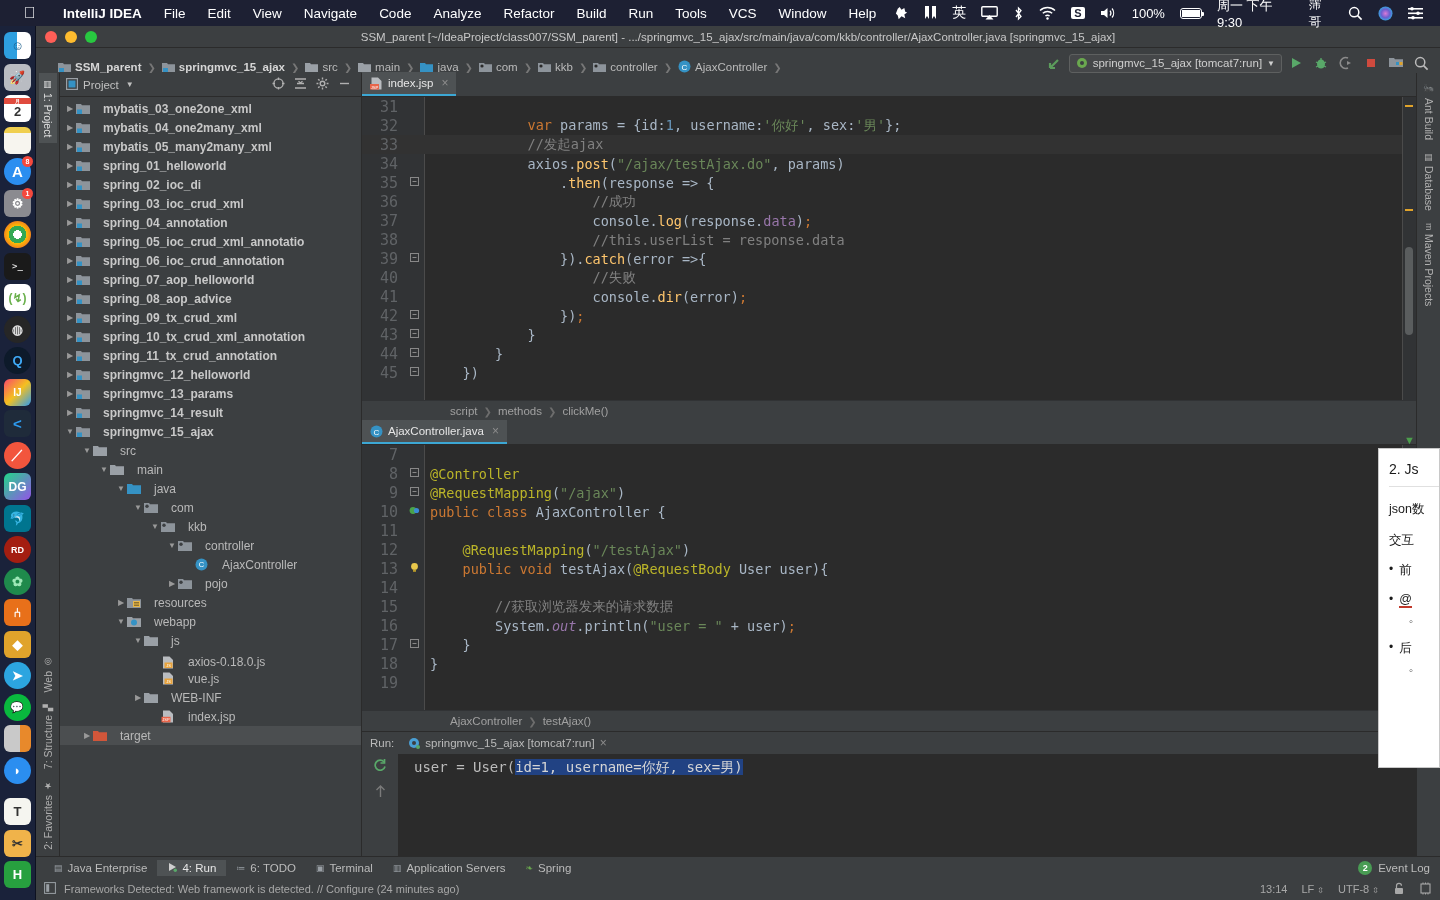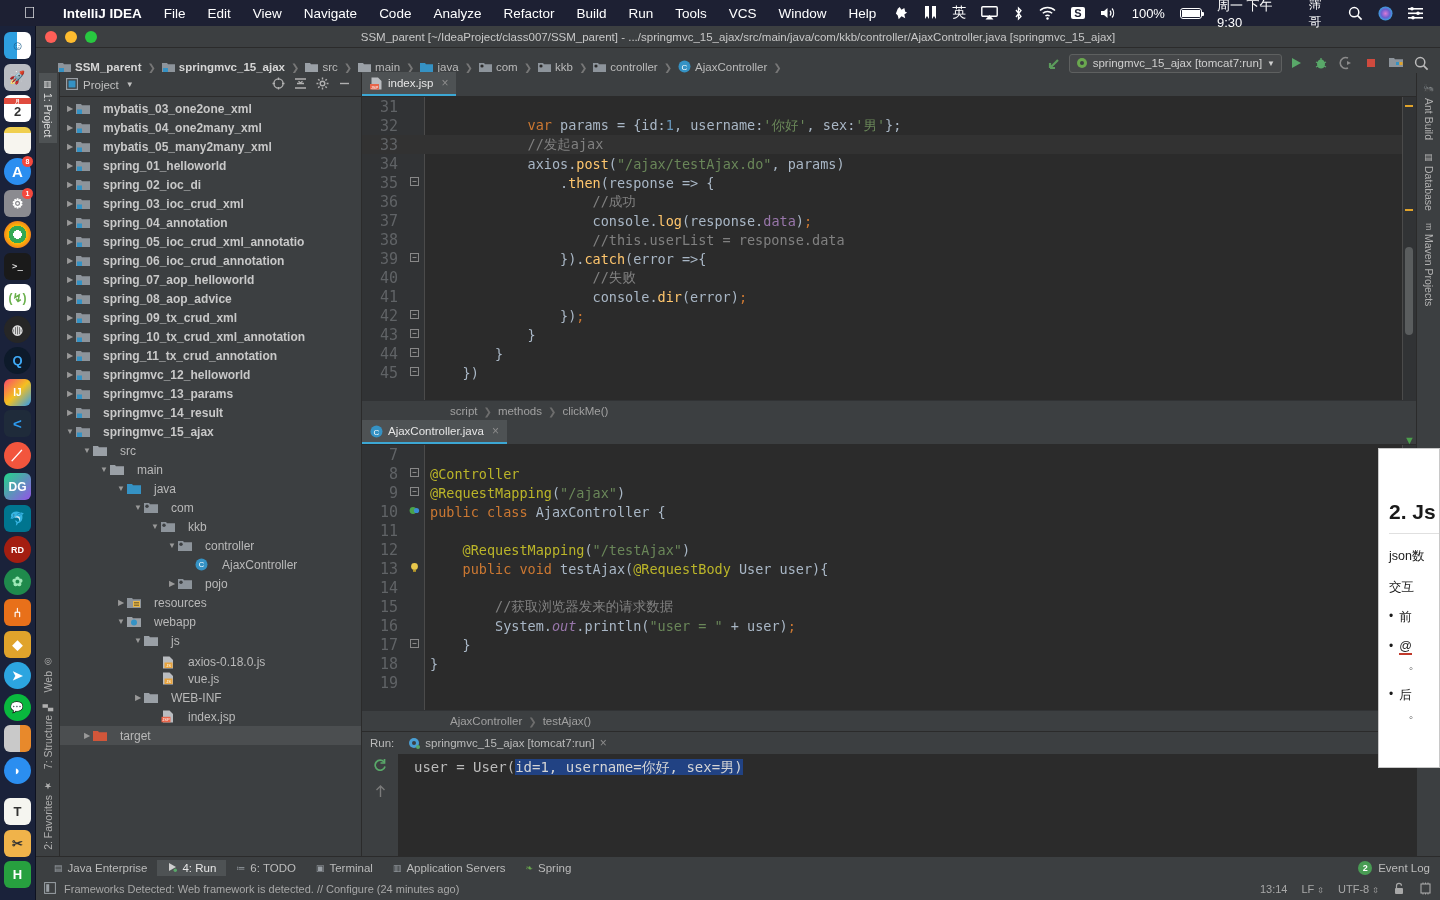--- a/index.html
+++ b/index.html
@@ -222,21 +222,21 @@
   }
   .status-right { margin-left: auto; display: flex; align-items: center; gap: 14px; padding-right: 8px; }
 
   
   .overlay {
     position: absolute; left: 1378px; top: 448px; width: 62px; height: 320px;
     background: #ffffff; color: #1a1a1a; border: 1px solid #c8c8c8;
     overflow: hidden; z-index: 40; padding: 12px 0 0 10px;
     font-family: "Liberation Sans", sans-serif;
   }
-  .ov-title { font-size: 21px; font-weight: bold; white-space: nowrap; margin-top: 39px; }
+  .ov-title { font-size: 14px; font-weight: normal; white-space: nowrap; }
   .ov-rule { height: 1px; background: #e0e0e0; margin: 9px 0 0 0; width: 120px; }
   .ov-p { font-size: 12.5px; margin-top: 14px; white-space: nowrap; }
   .ov-li { font-size: 12.5px; margin-top: 13px; white-space: nowrap; display: flex; gap: 6px; }
   .ov-li .bullet { font-size: 12px; line-height: 1.2; }
   .ov-li.under .txt { border-bottom: 2px solid #c0392b; }
   .ov-sub { font-size: 11px; margin-top: 7px; margin-left: 20px; color: #444; }
 
   .green-chev { color: #4c9e4c; font-size: 11px; }
 </style>
 </head>

